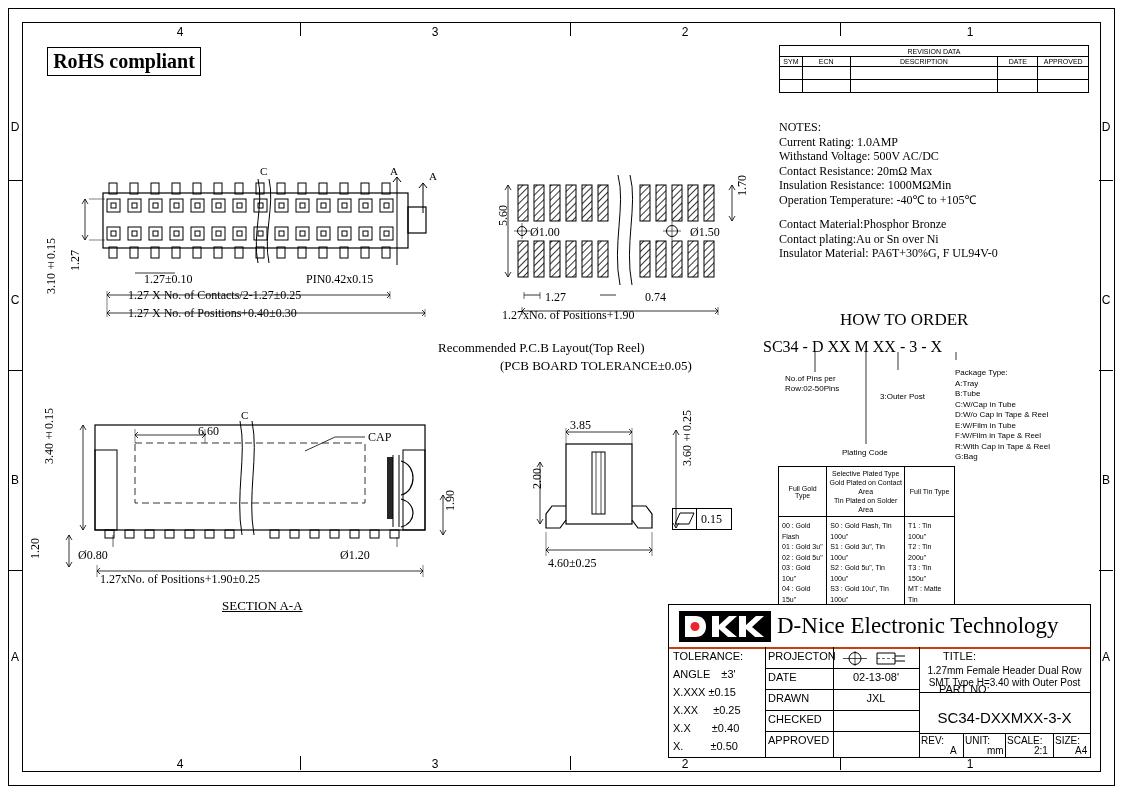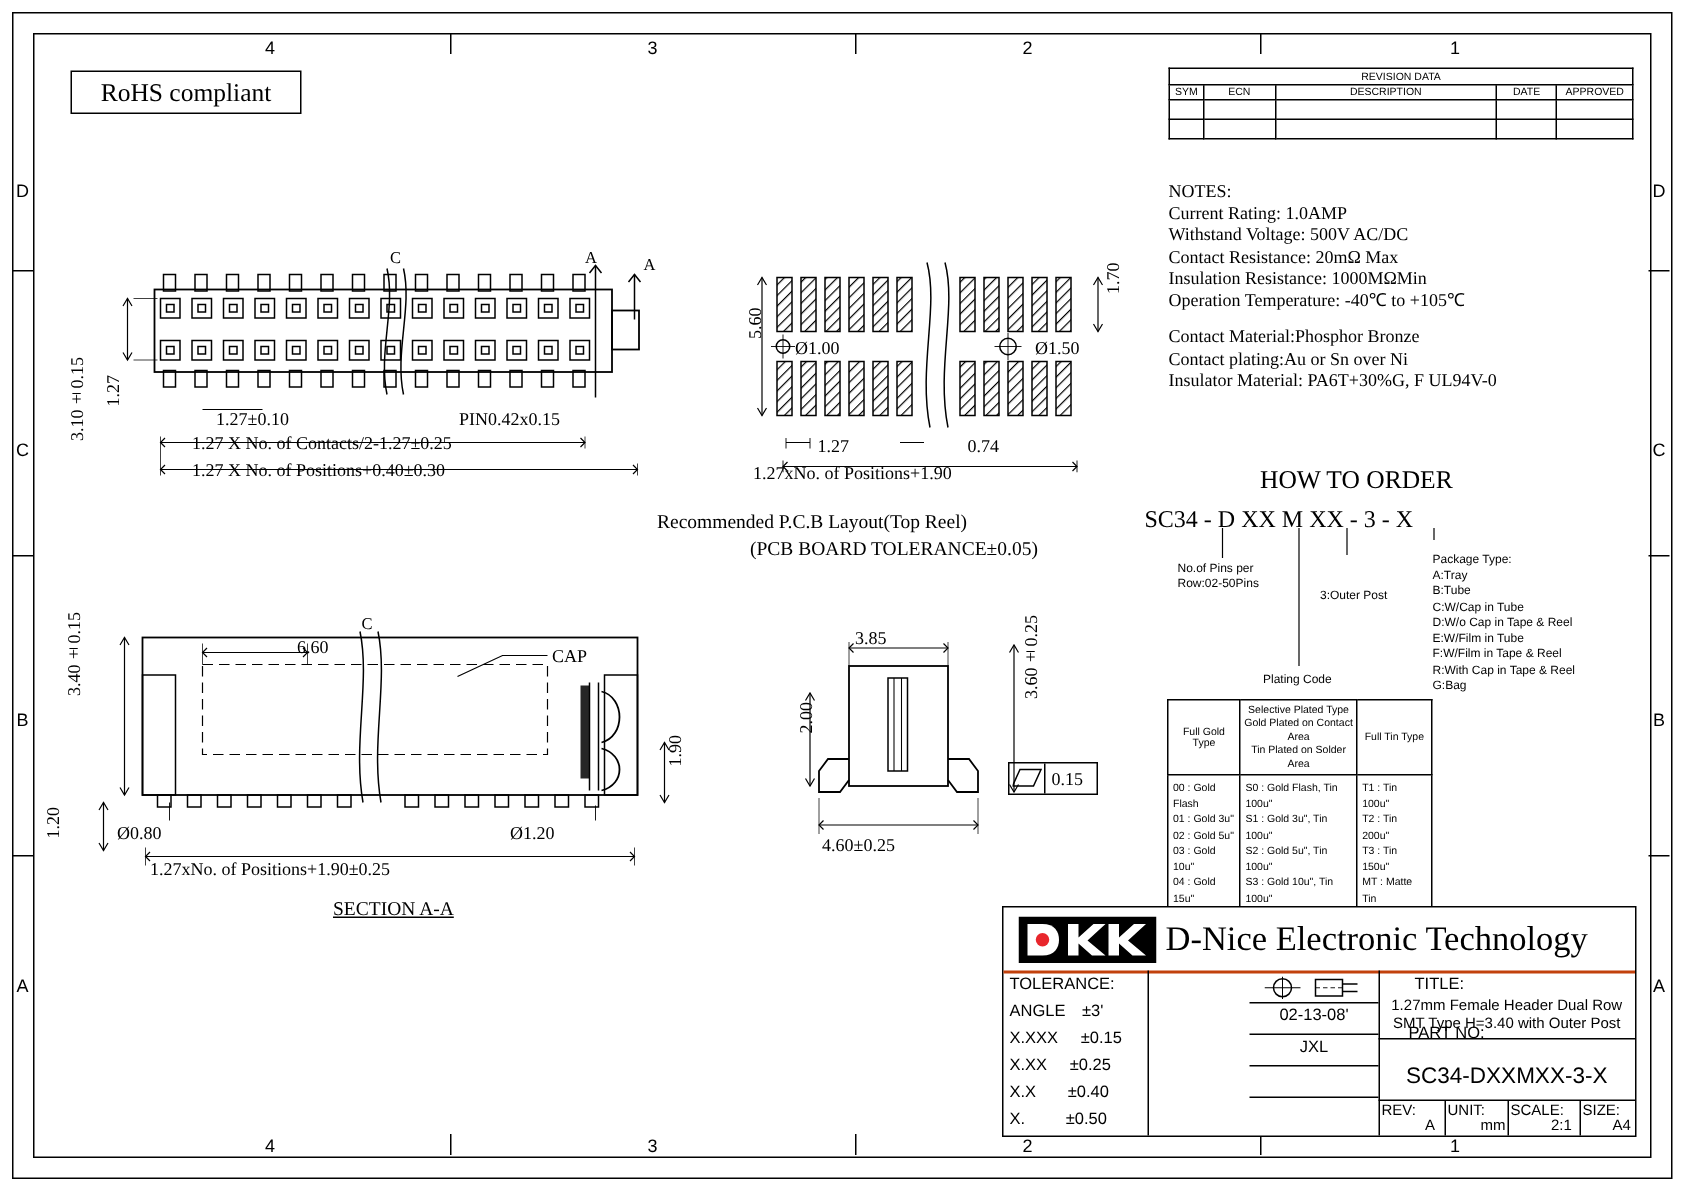--- a/index.html
+++ b/index.html
@@ -56,21 +56,21 @@
   <div class="abs sans t12 ctr" style="left:8px;top:120px;width:14px;">D</div>
   <div class="abs sans t12 ctr" style="left:8px;top:293px;width:14px;">C</div>
   <div class="abs sans t12 ctr" style="left:8px;top:473px;width:14px;">B</div>
   <div class="abs sans t12 ctr" style="left:8px;top:650px;width:14px;">A</div>
 
   <div class="abs sans t12 ctr" style="left:1099px;top:120px;width:14px;">D</div>
   <div class="abs sans t12 ctr" style="left:1099px;top:293px;width:14px;">C</div>
   <div class="abs sans t12 ctr" style="left:1099px;top:473px;width:14px;">B</div>
   <div class="abs sans t12 ctr" style="left:1099px;top:650px;width:14px;">A</div>
 
-  <div class="abs bdr ctr" style="left:47px;top:47px;width:152px;height:27px;line-height:27px;font-size:17px;font-family:'Liberation Serif',serif;">
+  <div class="abs bdr ctr" style="left:47px;top:47px;width:152px;height:27px;line-height:27px;font-size:20px;font-family:'Liberation Serif',serif;font-weight:bold;">
     <span>RoHS compliant</span>
   </div>
 
   <div class="abs" style="left:779px;top:45px;width:310px;">
     <table style="width:310px;" class="t7 sans">
       <tbody>
           <tr>
             <td colspan="5" class="ctr" style="height:10px;">REVISION  DATA</td>
           </tr>
       <tr style="height:10px;">
@@ -510,36 +510,47 @@
     </div>
 
     <div class="abs" style="left:0;top:42px;width:96px;height:110px;border-right:1px solid #000;">
       <div class="abs sans t11" style="left:4px;top:3px;">TOLERANCE:</div>
       <div class="abs sans t11" style="left:4px;top:21px;">
         <span>ANGLE</span>
         <span style="margin-left:8px;">±3'</span>
       </div>
       <div class="abs sans t11" style="left:4px;top:39px;">
         <span>X.XXX</span>
-        <span style="margin-left:12px;">±0.15</span>
+        <span style="margin-left:0;">±0.15</span>
       </div>
       <div class="abs sans t11" style="left:4px;top:57px;">
         <span>X.XX</span>
         <span style="margin-left:12px;">±0.25</span>
       </div>
       <div class="abs sans t11" style="left:4px;top:75px;">
         <span>X.X</span>
         <span style="margin-left:18px;">±0.40</span>
       </div>
       <div class="abs sans t11" style="left:4px;top:93px;">
         <span>X.</span>
         <span style="margin-left:24px;">±0.50</span>
       </div>
     </div>
 
+    <div class="abs" style="left:96px;top:42px;width:68px;height:110px;border-right:1px solid #000;">
+      <div class="abs sans t11" style="left:3px;top:3px;">PROJECTON</div>
+      <div class="abs" style="left:0;top:21px;width:68px;height:1px;background:#000;"></div>
+      <div class="abs sans t11" style="left:3px;top:24px;">DATE</div>
+      <div class="abs" style="left:0;top:42px;width:68px;height:1px;background:#000;"></div>
+      <div class="abs sans t11" style="left:3px;top:45px;">DRAWN</div>
+      <div class="abs" style="left:0;top:63px;width:68px;height:1px;background:#000;"></div>
+      <div class="abs sans t11" style="left:3px;top:66px;">CHECKED</div>
+      <div class="abs" style="left:0;top:84px;width:68px;height:1px;background:#000;"></div>
+      <div class="abs sans t11" style="left:3px;top:87px;">APPROVED</div>
+    </div>
 
     <div class="abs" style="left:164px;top:42px;width:86px;height:110px;border-right:1px solid #000;">
       <svg class="abs" style="left:10px;top:4px;" width="66" height="15" viewBox="0 0 66 15">
         <circle cx="12" cy="7.5" r="6" fill="none" stroke="#000" stroke-width="1"></circle>
         <path d="M0,7.5 L24,7.5 M12,0 L12,15" stroke="#000" stroke-width="0.7"></path>
         <path d="M34,2 L52,2 L52,13 L34,13 Z" fill="none" stroke="#000" stroke-width="1"></path>
         <path d="M52,5 L62,5 M52,10 L62,10" stroke="#000" stroke-width="1"></path>
         <path d="M34,7.5 L52,7.5" stroke="#000" stroke-width="0.6" stroke-dasharray="3,2"></path>
       </svg>
       <div class="abs" style="left:0;top:21px;width:86px;height:1px;background:#000;"></div>

